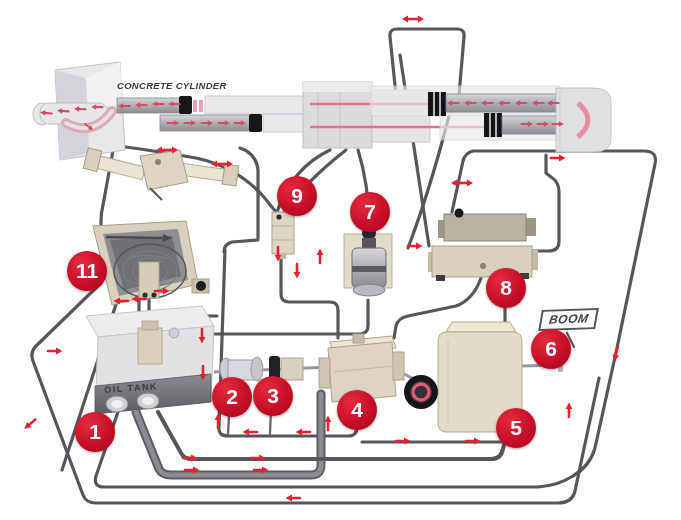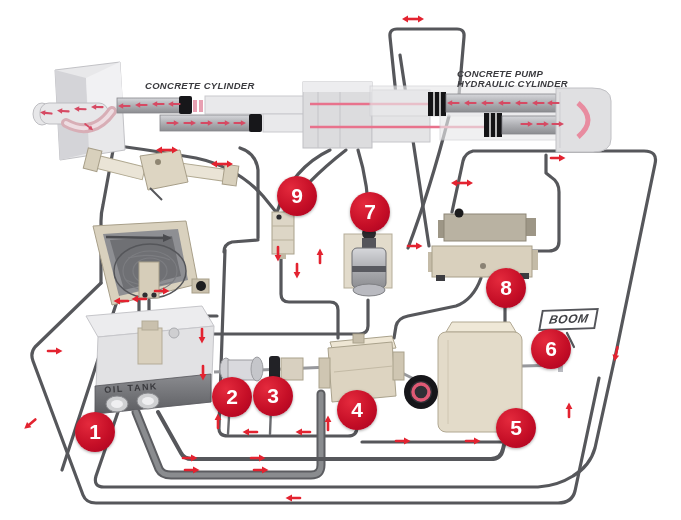--- a/index.html
+++ b/index.html
@@ -311,31 +311,28 @@
       <use href="#ar" transform="translate(521,103) rotate(180) scale(.8)"></use>
       <use href="#ar" transform="translate(538,103) rotate(180) scale(.8)"></use>
       <use href="#ar" transform="translate(553,103) rotate(180) scale(.8)"></use>
       <use href="#ar" transform="translate(527,124) scale(.8)"></use>
       <use href="#ar" transform="translate(543,124) scale(.8)"></use>
       <use href="#ar" transform="translate(558,124) scale(.8)"></use>
     </g>
   </g>
 </svg>
 
-<div class="lbl" style="left:117px;top:80px;margin-left:28px;">CONCRETE CYLINDER</div>
-<div class="lbl2" style="left:457px;top:69px;">
-  <div>CONCRETE PUMP</div>
-  <div>HYDRAULIC CYLINDER</div>
-</div>
+<div class="lbl" style="left:117px;top:80px;">CONCRETE CYLINDER</div>
 <div class="tanklbl" style="left:104px;top:385px;">OIL TANK</div>
 <div class="boom">BOOM</div>
 
 <div class="badge" style="left:75px;top:412px;">1</div>
 <div class="badge" style="left:212px;top:377px;">2</div>
 <div class="badge" style="left:253px;top:376px;">3</div>
 <div class="badge" style="left:337px;top:390px;">4</div>
 <div class="badge" style="left:496px;top:408px;">5</div>
 <div class="badge" style="left:531px;top:329px;">6</div>
 <div class="badge" style="left:350px;top:192px;">7</div>
 <div class="badge" style="left:486px;top:268px;">8</div>
 <div class="badge" style="left:277px;top:176px;">9</div>
+<div class="badge" style="left:67px;top:251px;">11</div>
 
 </div>
 
 </body></html>

